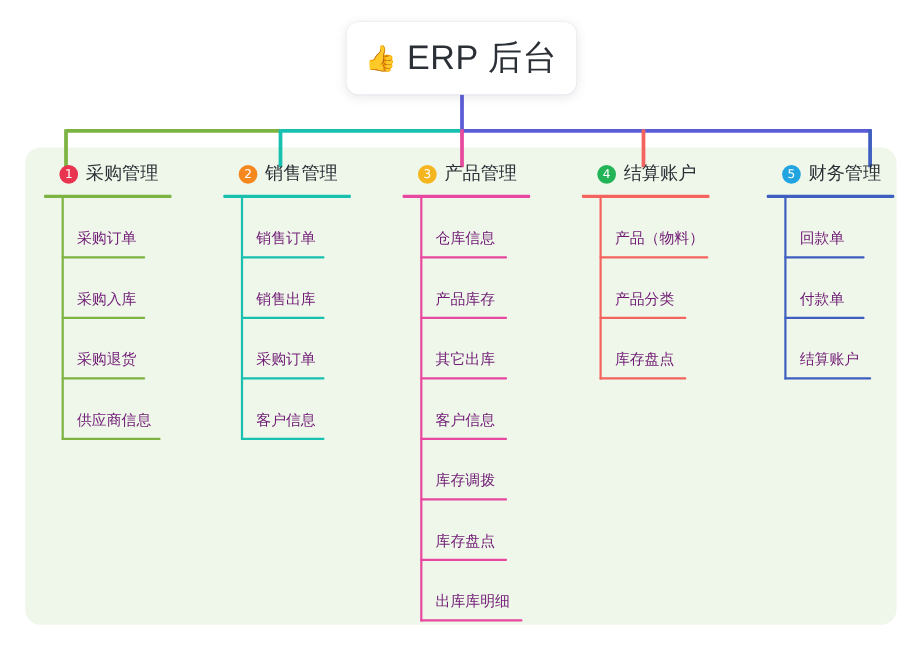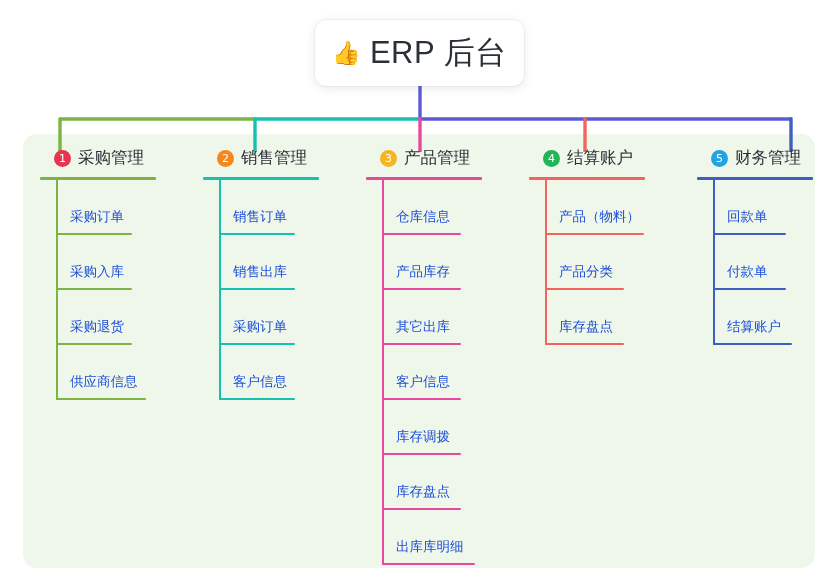--- a/index.html
+++ b/index.html
@@ -117,21 +117,21 @@
 
   .child {
     position: relative;
     height: 55px;
   }
   .child-label {
     position: absolute;
     left: 30px;
     bottom: 9px;
     font-size: 13.5px;
-    color: #1d4ed8;
+    color: #701a75;
     white-space: nowrap;
   }
   .child-rule {
     position: absolute;
     left: 16px;
     bottom: 0;
     height: 2px;
     border-radius: 1px;
   }
 </style>

